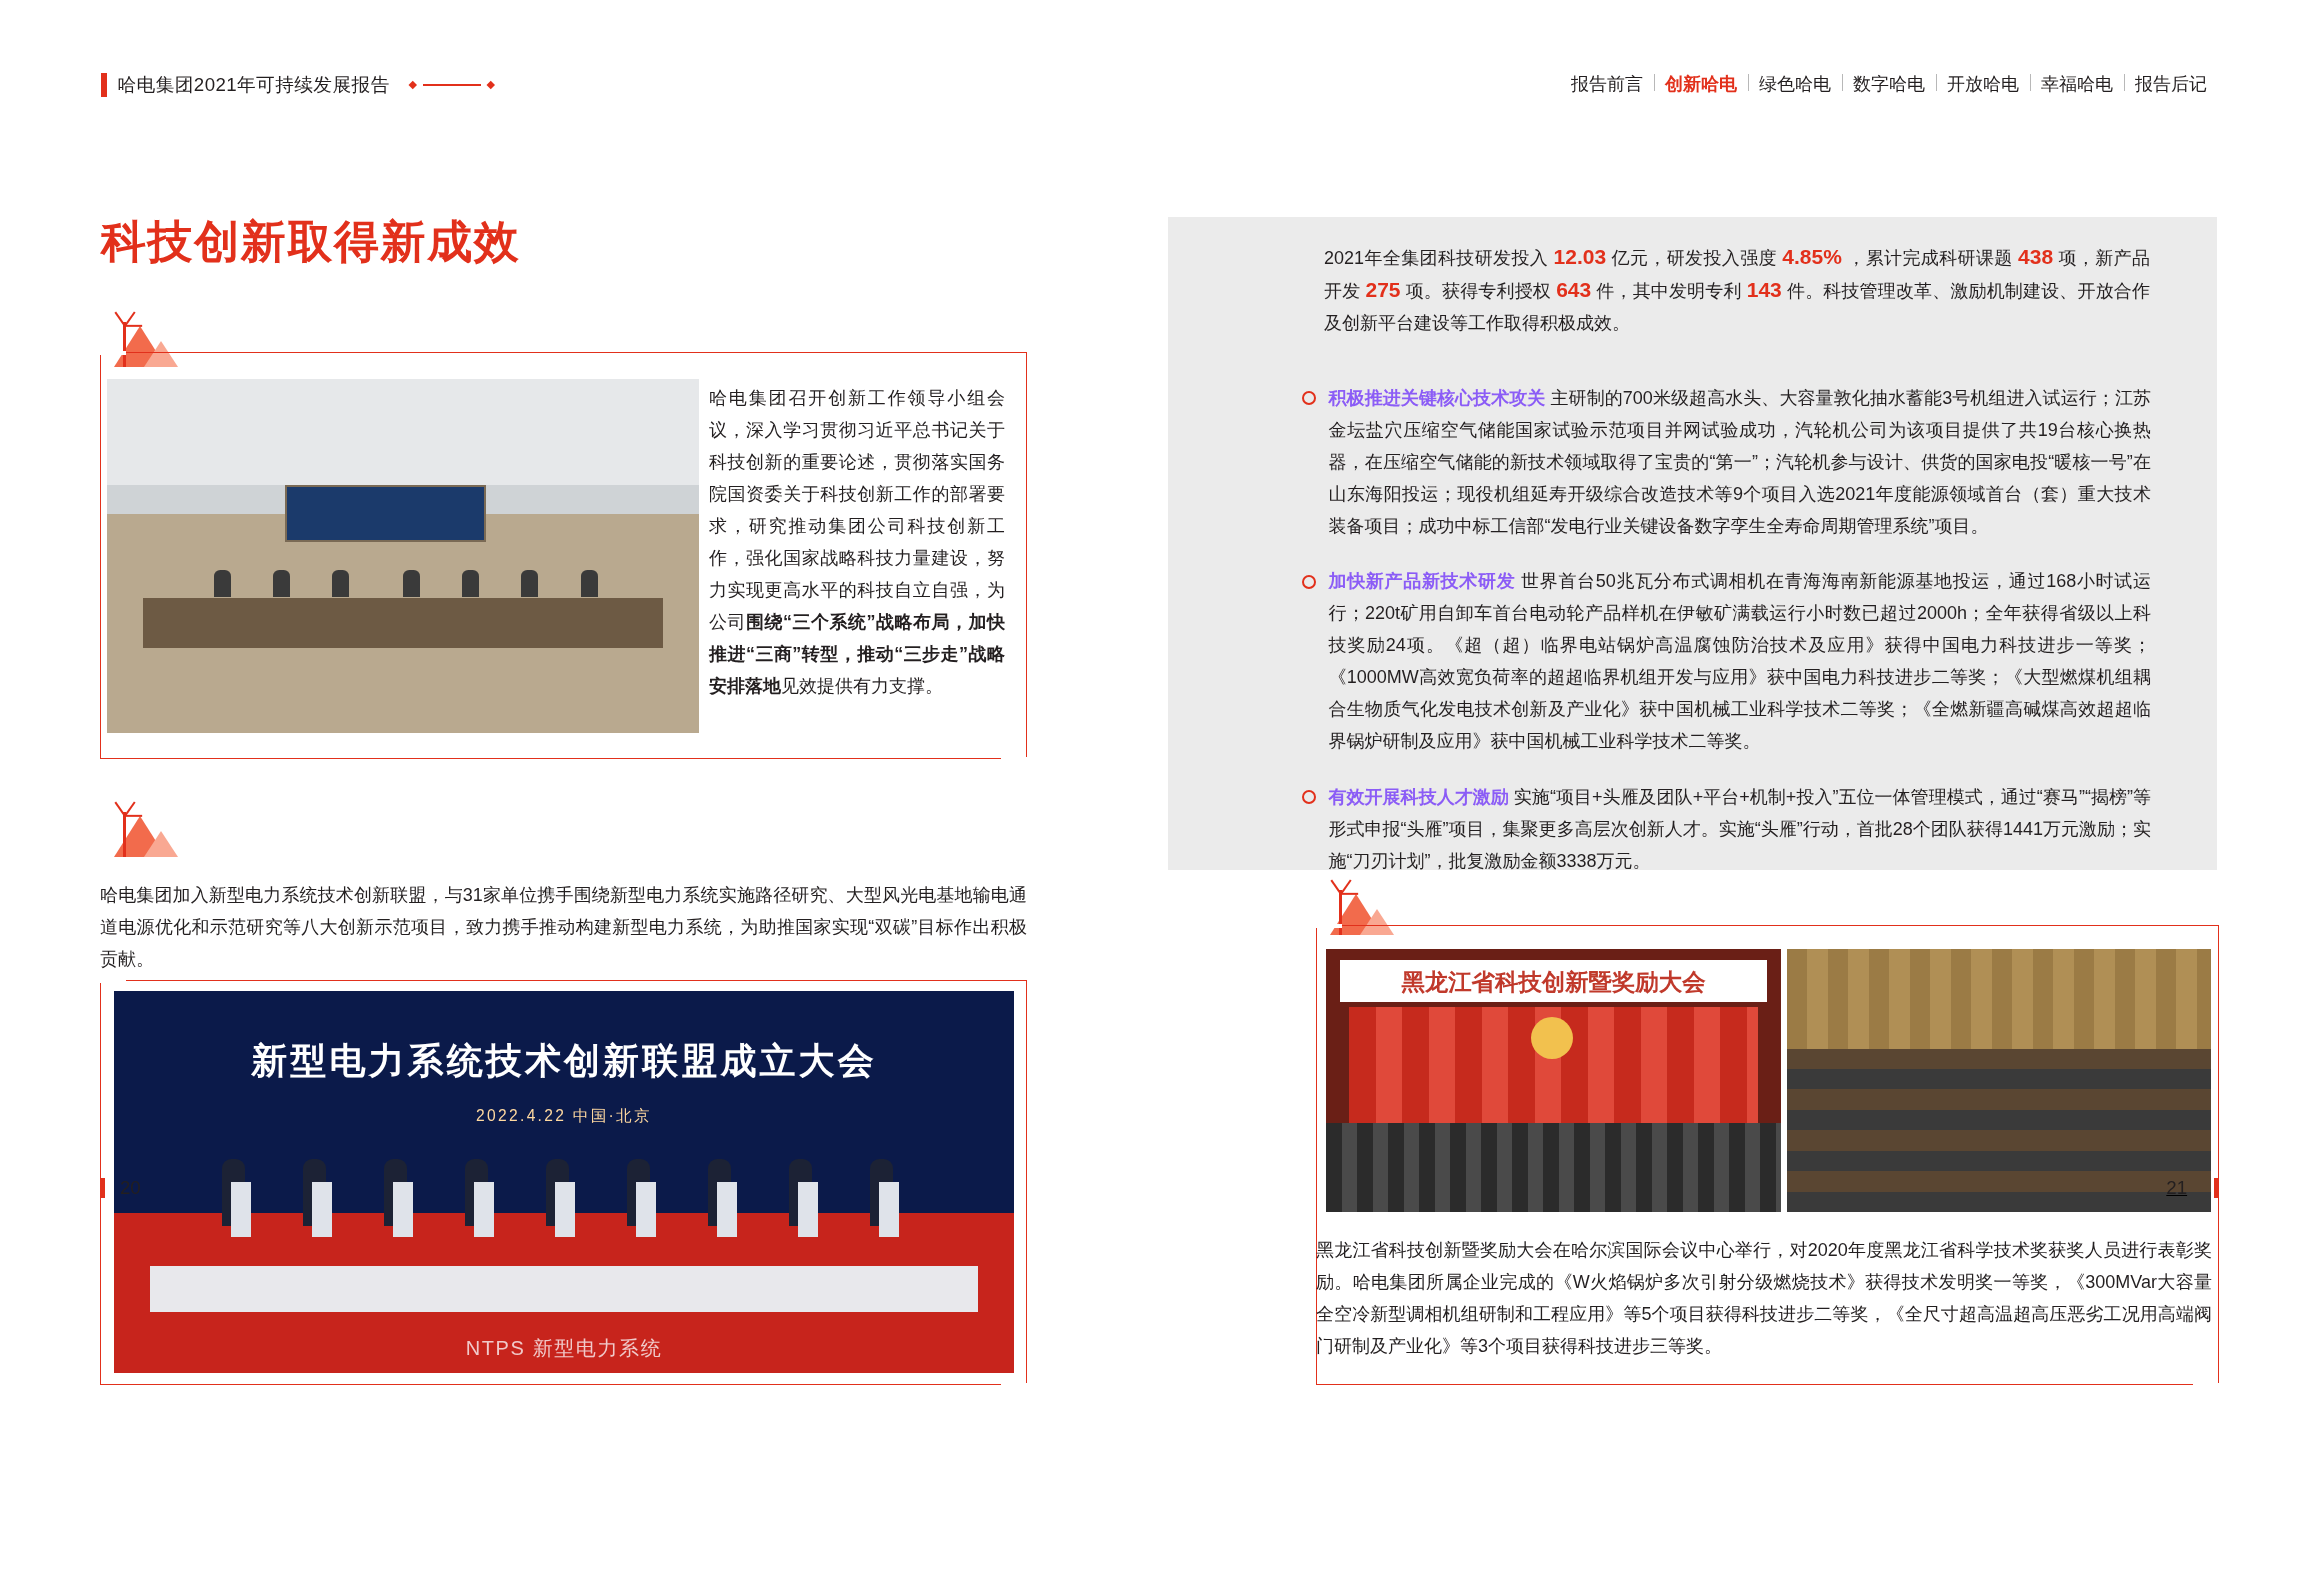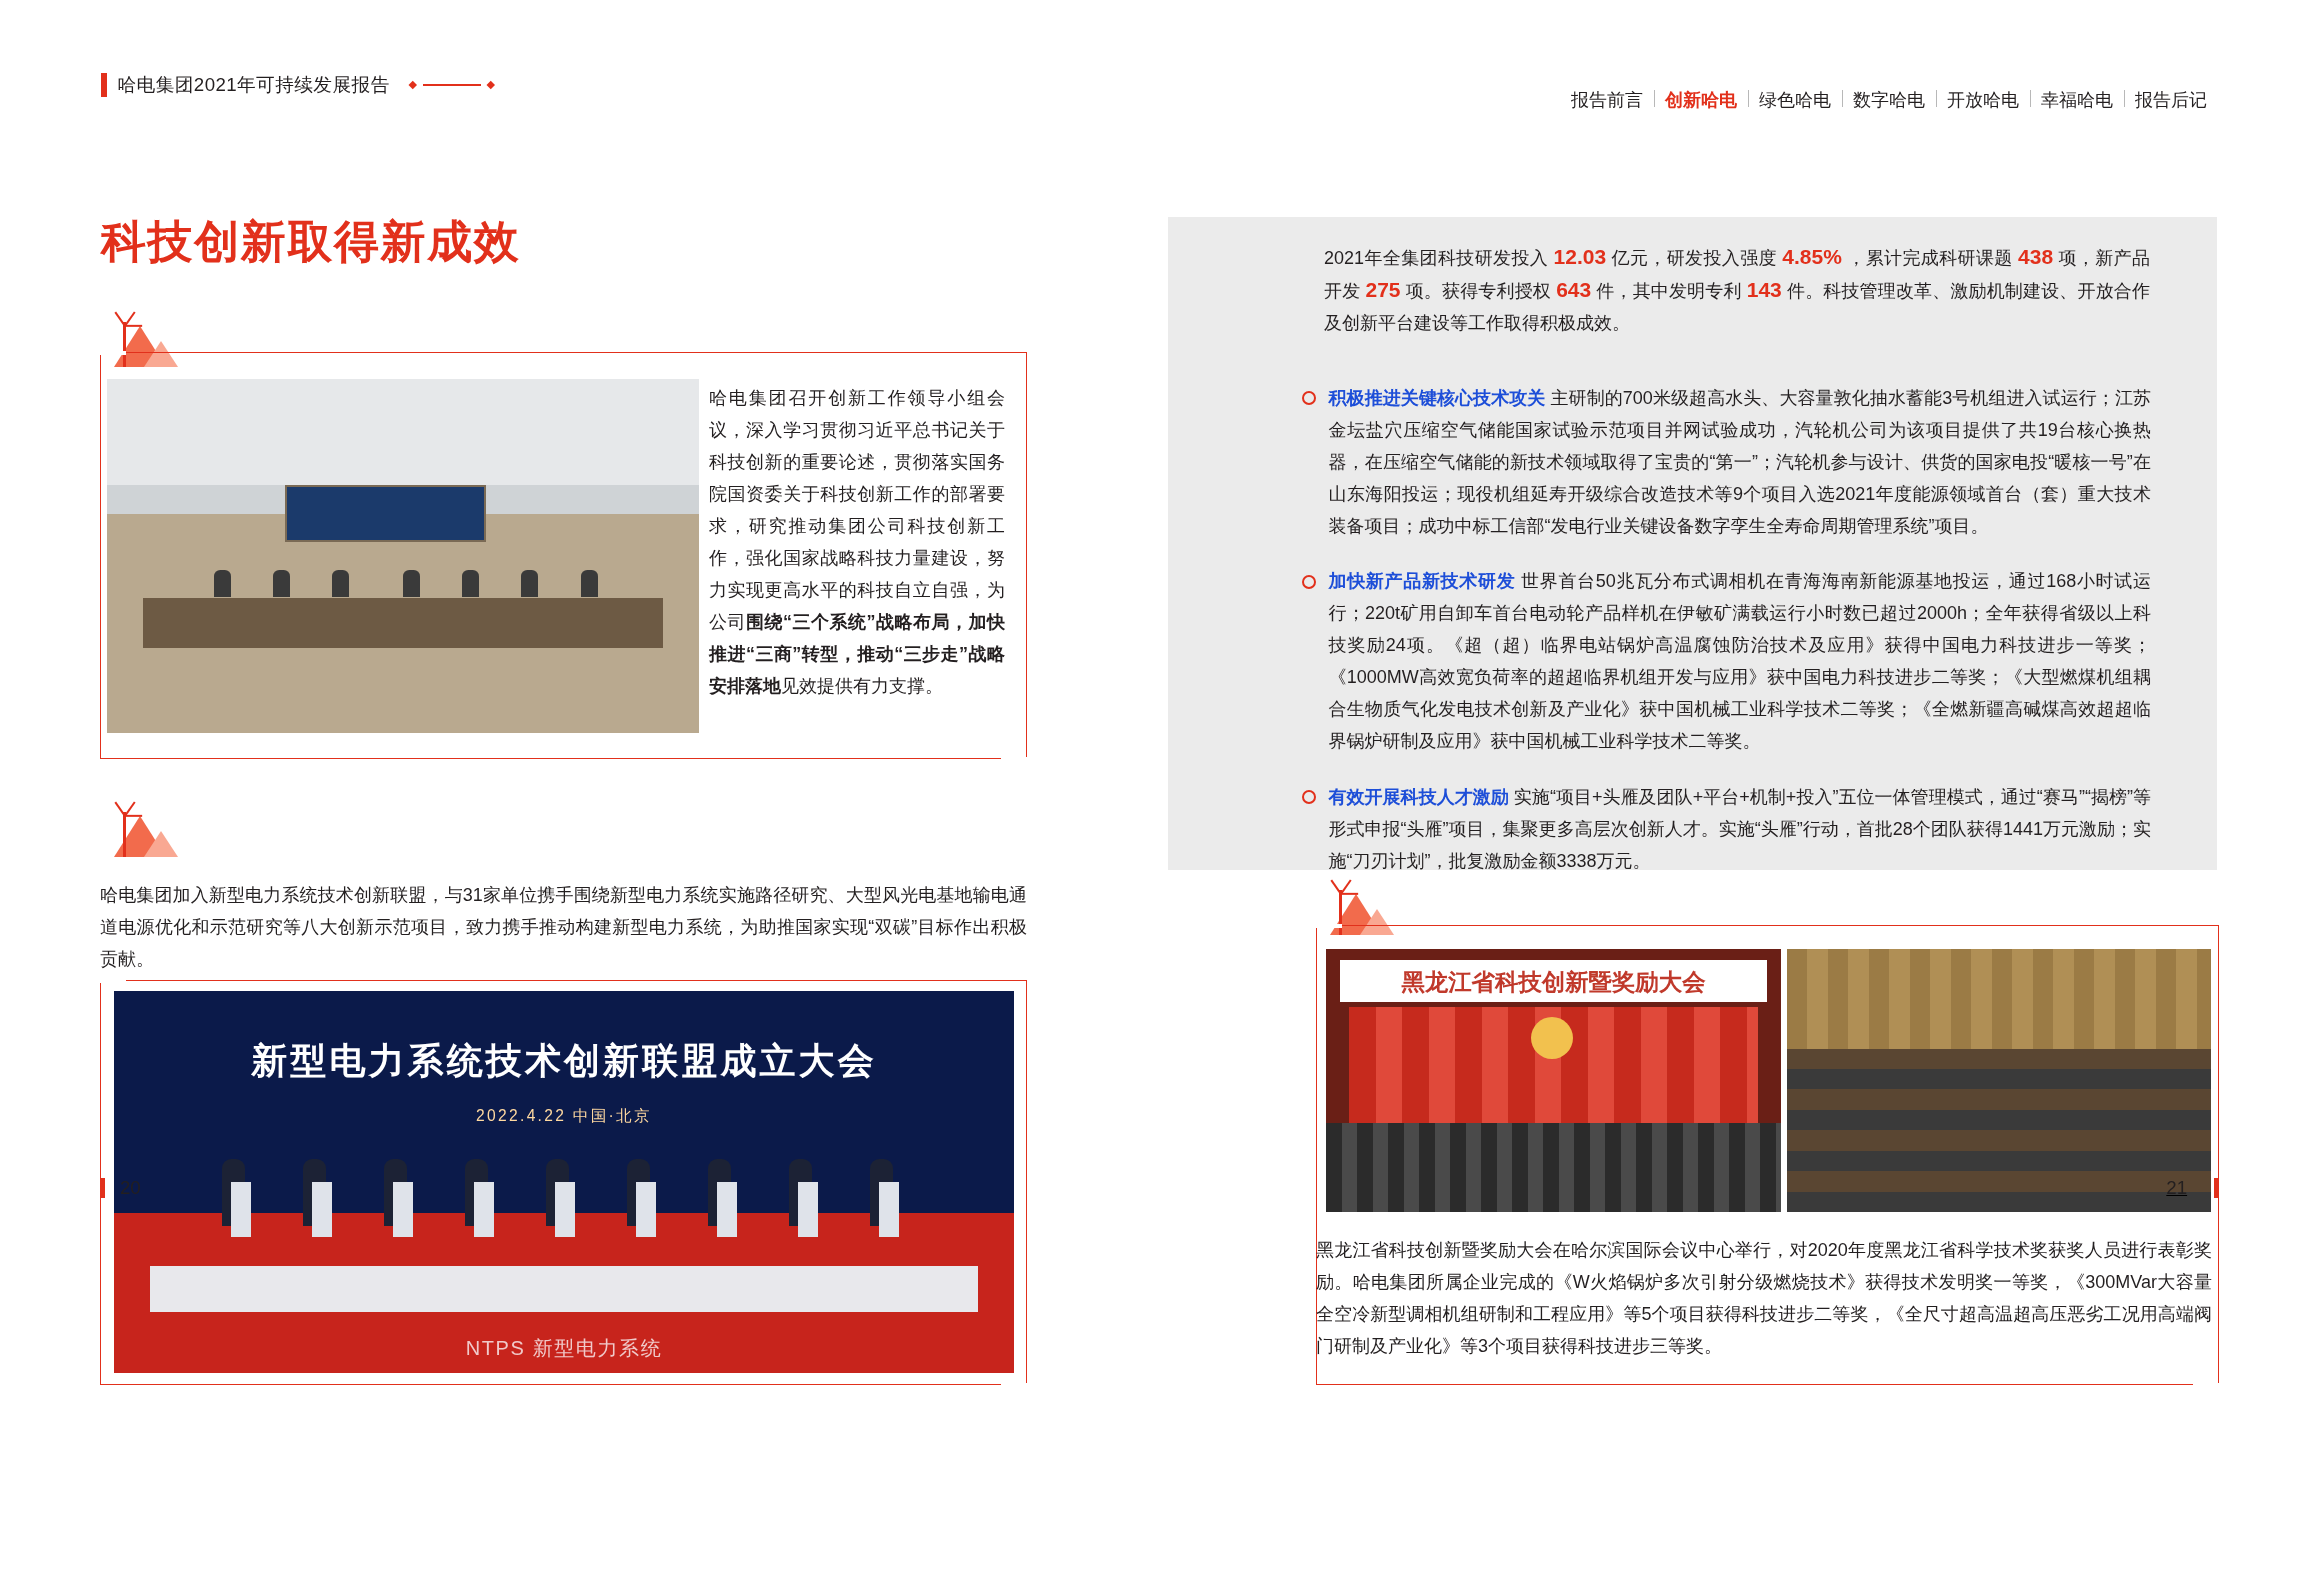--- a/index.html
+++ b/index.html
@@ -19,21 +19,21 @@
   .hdr-bar { width: 5.5px; height: 23.4px; background: #e2301b; }
   .hdr-left-text { font-size: 18.7px; color: #231f20; letter-spacing: 0.4px; }
   .hdr-dots { display: flex; align-items: center; gap: 7px; margin-left: 9.3px; }
   .hdr-dots .d { width: 5.5px; height: 5.5px; background: #e2301b; transform: rotate(45deg); }
   .hdr-dots .line { width: 58px; height: 1.6px; background: #e2301b; }
 
   .hdr-right {
     position: absolute; right: 101px; top: 72px;
     display: flex; align-items: center; font-size: 18px; color: #231f20;
   }
-  .hdr-right .nav { padding: 0 11px; position: relative; margin-top: 16px; }
+  .hdr-right .nav { padding: 0 11px; position: relative; }
   .hdr-right .nav + .nav::before {
     content: ""; position: absolute; left: 0; top: 2.3px; height: 17px; width: 0.8px; background: #b8b8b8;
   }
   .hdr-right .nav.active { color: #e2301b; font-weight: bold; }
 
   
   .section-title {
     position: absolute; left: 101px; top: 212px;
     font-size: 45px; font-weight: bold; color: #e2301b; letter-spacing: 1.6px;
   }
@@ -73,21 +73,21 @@
   .body-text { font-size: 18px; line-height: 32px; color: #231f20; text-align: justify; }
   .body-text b { font-weight: bold; }
 
   
   .gray-panel { position: absolute; background: #ebebeb; }
   .bullet-row { display: flex; gap: 12.5px; margin-bottom: 23.4px; }
   .bullet-ring {
     flex: 0 0 auto; width: 14px; height: 14px; border: 2.3px solid #e2301b;
     border-radius: 50%; margin-top: 9.3px;
   }
-  .bullet-title { font-weight: bold; color: #1d4ed8; }
+  .bullet-title { font-weight: bold; color: #8b5cf6; }
   .stat { color: #e2301b; font-weight: bold; font-size: 21px; }
 
   .footer-left { position: absolute; left: 101px; bottom: 41px; display: flex; align-items: center; gap: 15px; }
   .footer-right { position: absolute; right: 101px; bottom: 41px; display: flex; align-items: center; gap: 27px; text-decoration: underline; }
   .pg-bar { width: 3.9px; height: 20px; background: #e2301b; }
   .pg-num { font-size: 18.7px; color: #231f20; }
 
   
   .ph-room { width: 100%; height: 100%; background: linear-gradient(#cfd3d6 0 38%, #b9a98f 38% 100%); position: relative; }
   .ph-room .ceil { position: absolute; left: 0; top: 0; width: 100%; height: 30%; background: #e6e8ea; }

